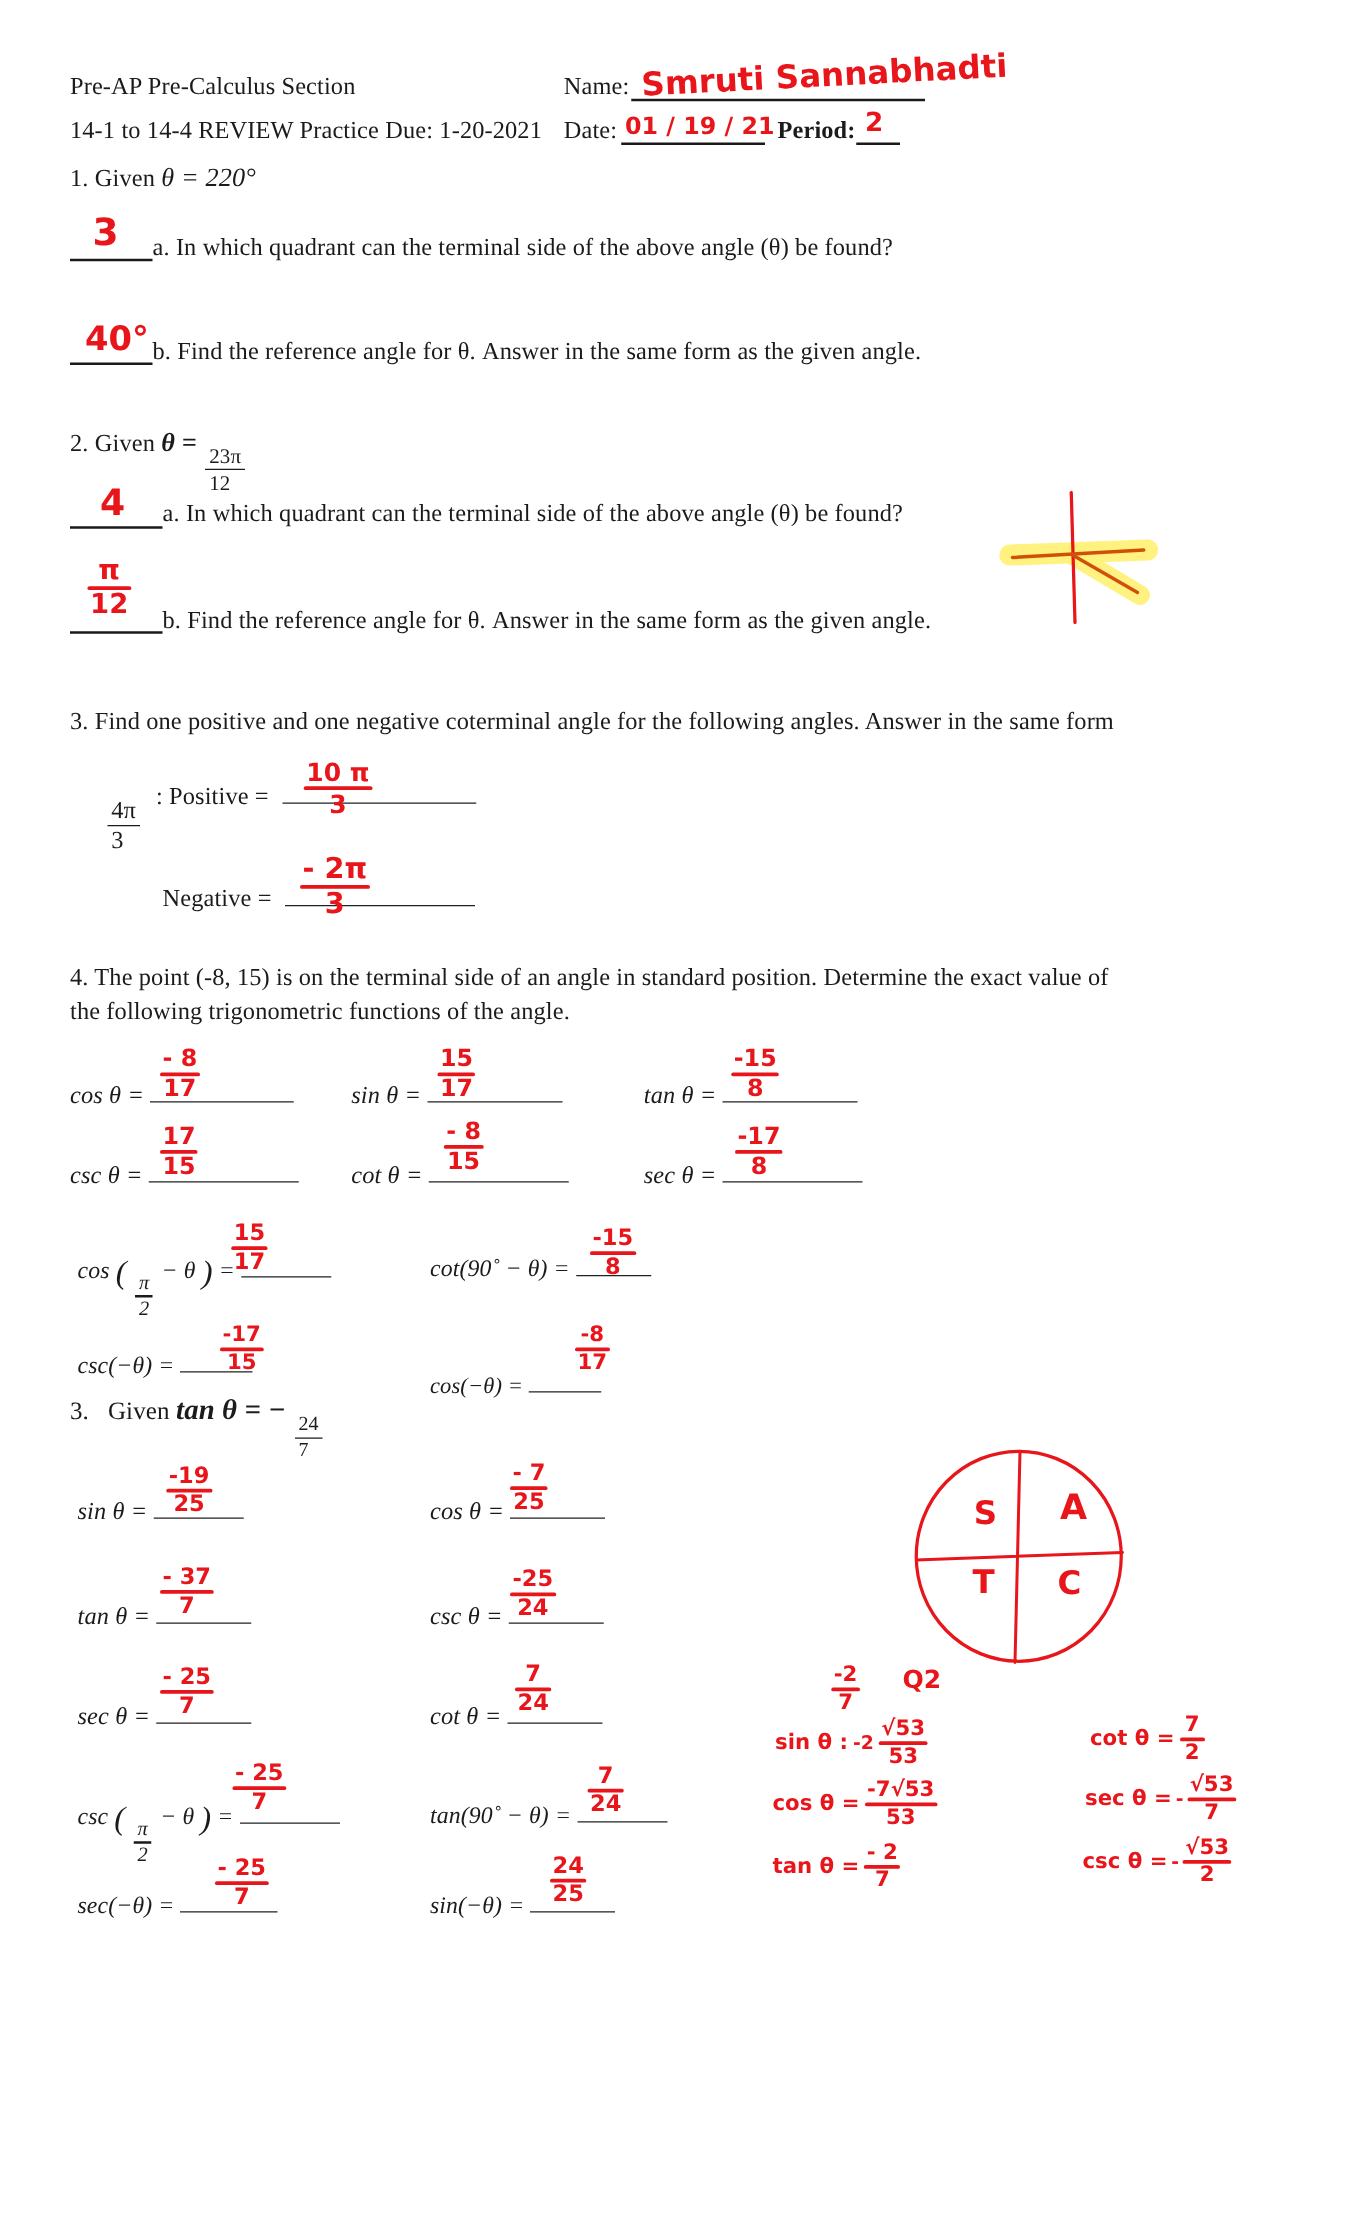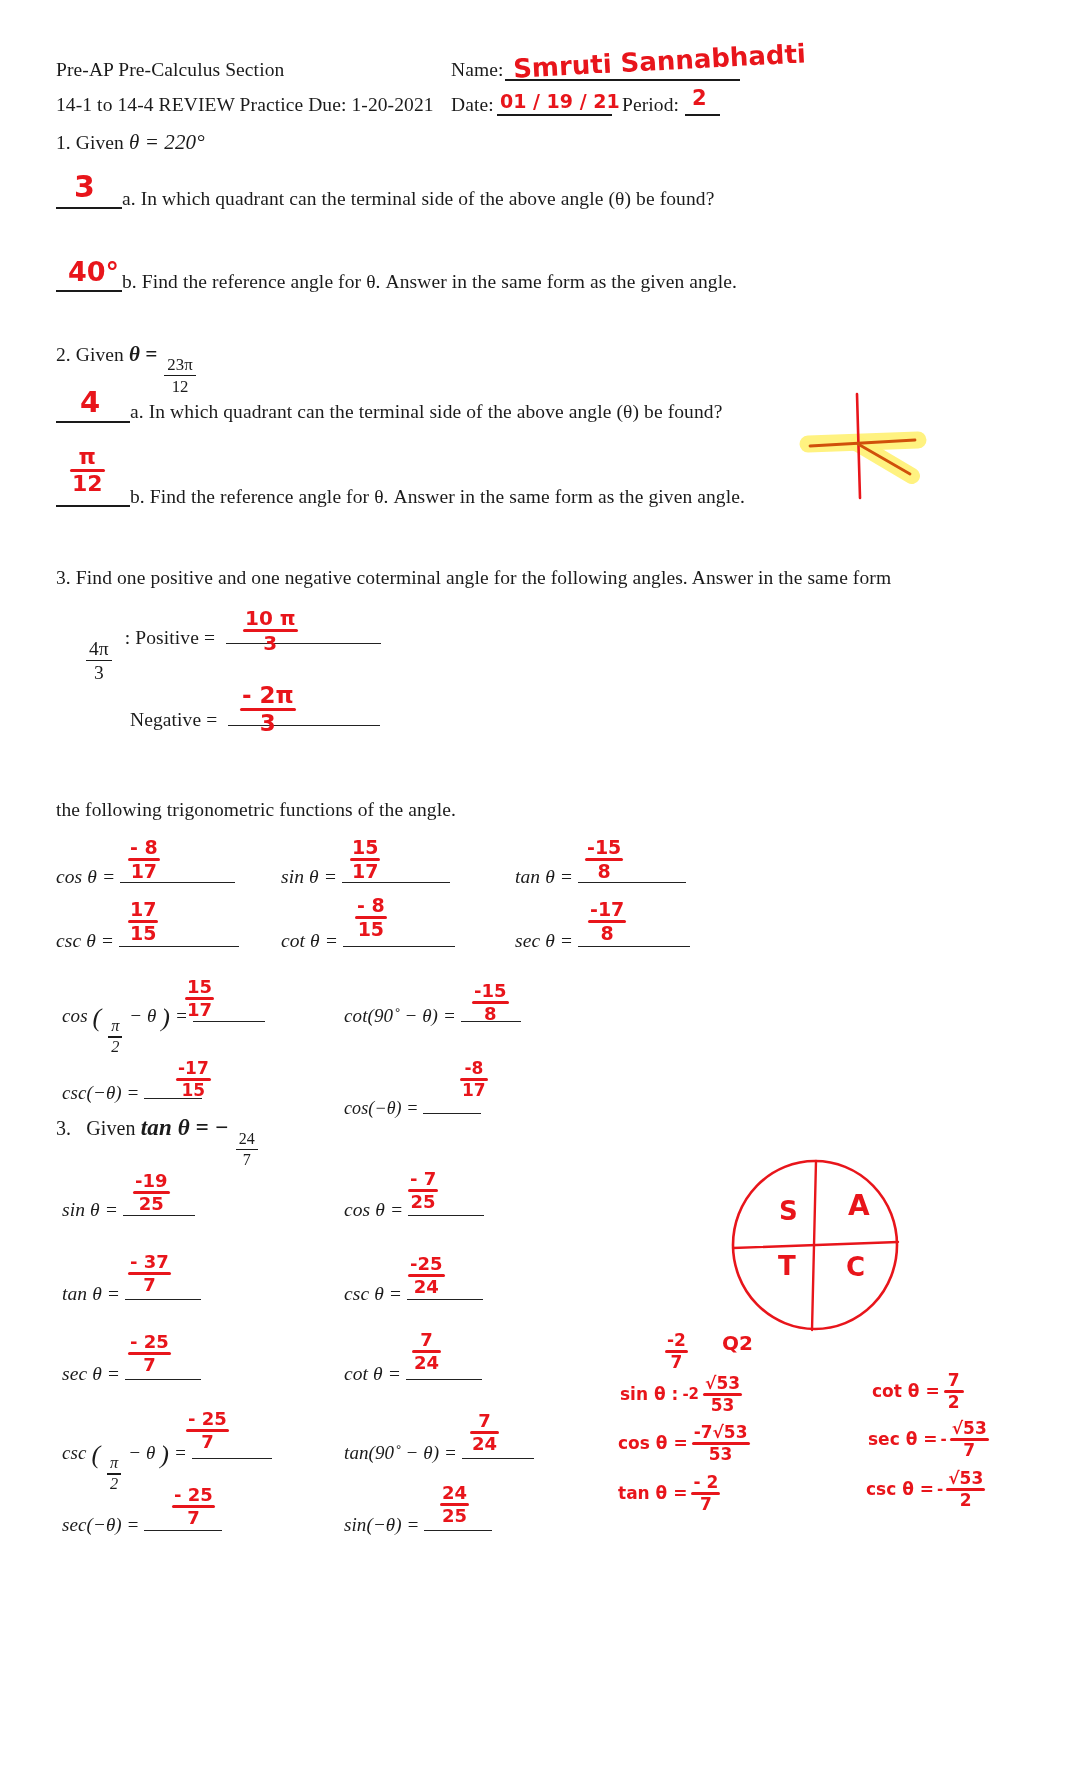--- a/index.html
+++ b/index.html
@@ -28,21 +28,21 @@
   .hw.sl{ transform:rotate(-3deg); }
 
   
   .hwfrac{display:inline-flex;flex-direction:column;align-items:center;line-height:1;vertical-align:middle;}
   .hwfrac .num{padding:0 2px;}
   .hwfrac .bar{width:100%;min-width:20px;height:3px;background:#e8151b;margin:1px 0 1px 0;border-radius:2px;}
   .hwfrac .den{padding:0 2px;}
   .hwrow{display:inline-flex;align-items:center;gap:3px;}
 
   
-  .frac{display:inline-flex;flex-direction:column;align-items:center;vertical-align:-0.55em;line-height:1.02;margin:0 2px;font-size:.86em;}
+  .frac{display:inline-flex;flex-direction:column;vertical-align:-0.55em;line-height:1.02;margin:0 2px;font-size:.86em;}
   .frac .n{padding:0 3px;}
   .frac .l{width:100%;height:1.4px;background:#1a1a1a;margin:1.5px 0;}
   .frac .d{padding:0 3px;}
 
   .mth{font-style:italic;font-family:"Liberation Serif","DejaVu Serif",serif;}
 
   
   .rule{position:absolute;height:1.7px;background:#1a1a1a;}
 
   
@@ -58,21 +58,21 @@
   <div class="abs prose" style="left:56px;top:92px;">14-1 to 14-4 REVIEW Practice Due: 1-20-2021</div>
 
   <div class="abs prose" style="left:451px;top:57px;">Name:</div>
   <div class="rule" style="left:505px;top:79px;width:235px;"></div>
   <div class="hw sl" style="left:513px;top:48px;font-size:26px;">Smruti  Sannabhadti</div>
 
   <div class="abs prose" style="left:451px;top:92px;">Date:</div>
   <div class="rule" style="left:497px;top:114px;width:115px;"></div>
   <div class="hw" style="left:500px;top:92px;font-size:19px;">01 / 19 / 21</div>
 
-  <div class="abs prose" style="left:622px;top:92px;">Period:</div>
+  <div class="abs prose" style="left:622px;top:92px;font-weight:bold;">Period:</div>
   <div class="rule" style="left:685px;top:114px;width:35px;"></div>
   <div class="hw" style="left:692px;top:88px;font-size:21px;">2</div>
 
   <div class="abs prose" style="left:56px;top:128px;">
     <span>1.</span>
     <span>Given</span>
     <span class="mth" style="font-size:21px;">θ = 220°</span>
   </div>
 
   <div class="rule" style="left:56px;top:207px;width:66px;"></div>
@@ -147,20 +147,24 @@
     <span class="blank" style="width:152px;height:1px;margin-left:6px;"></span>
   </div>
   <div class="hw" style="left:240px;top:684px;font-size:23px;">
     <span class="hwfrac">
       <span class="num">- 2π</span>
       <span class="bar"></span>
       <span class="den">3</span>
     </span>
   </div>
 
+  <div class="abs prose" style="left:56px;top:770px;width:910px;">
+    <span>4.</span>
+    <span>The point (-8, 15) is on the terminal side of an angle in standard position.  Determine the exact value of</span>
+  </div>
   <div class="abs prose" style="left:56px;top:797px;">the following trigonometric functions of the angle.</div>
 
   <div class="abs prose" style="left:56px;top:864px;">
     <span class="mth">cos θ =</span>
     <span class="blank" style="width:115px;height:1px;"></span>
   </div>
   <div class="hw" style="left:128px;top:838px;font-size:19px;">
     <span class="hwfrac">
       <span class="num">- 8</span>
       <span class="bar"></span>

